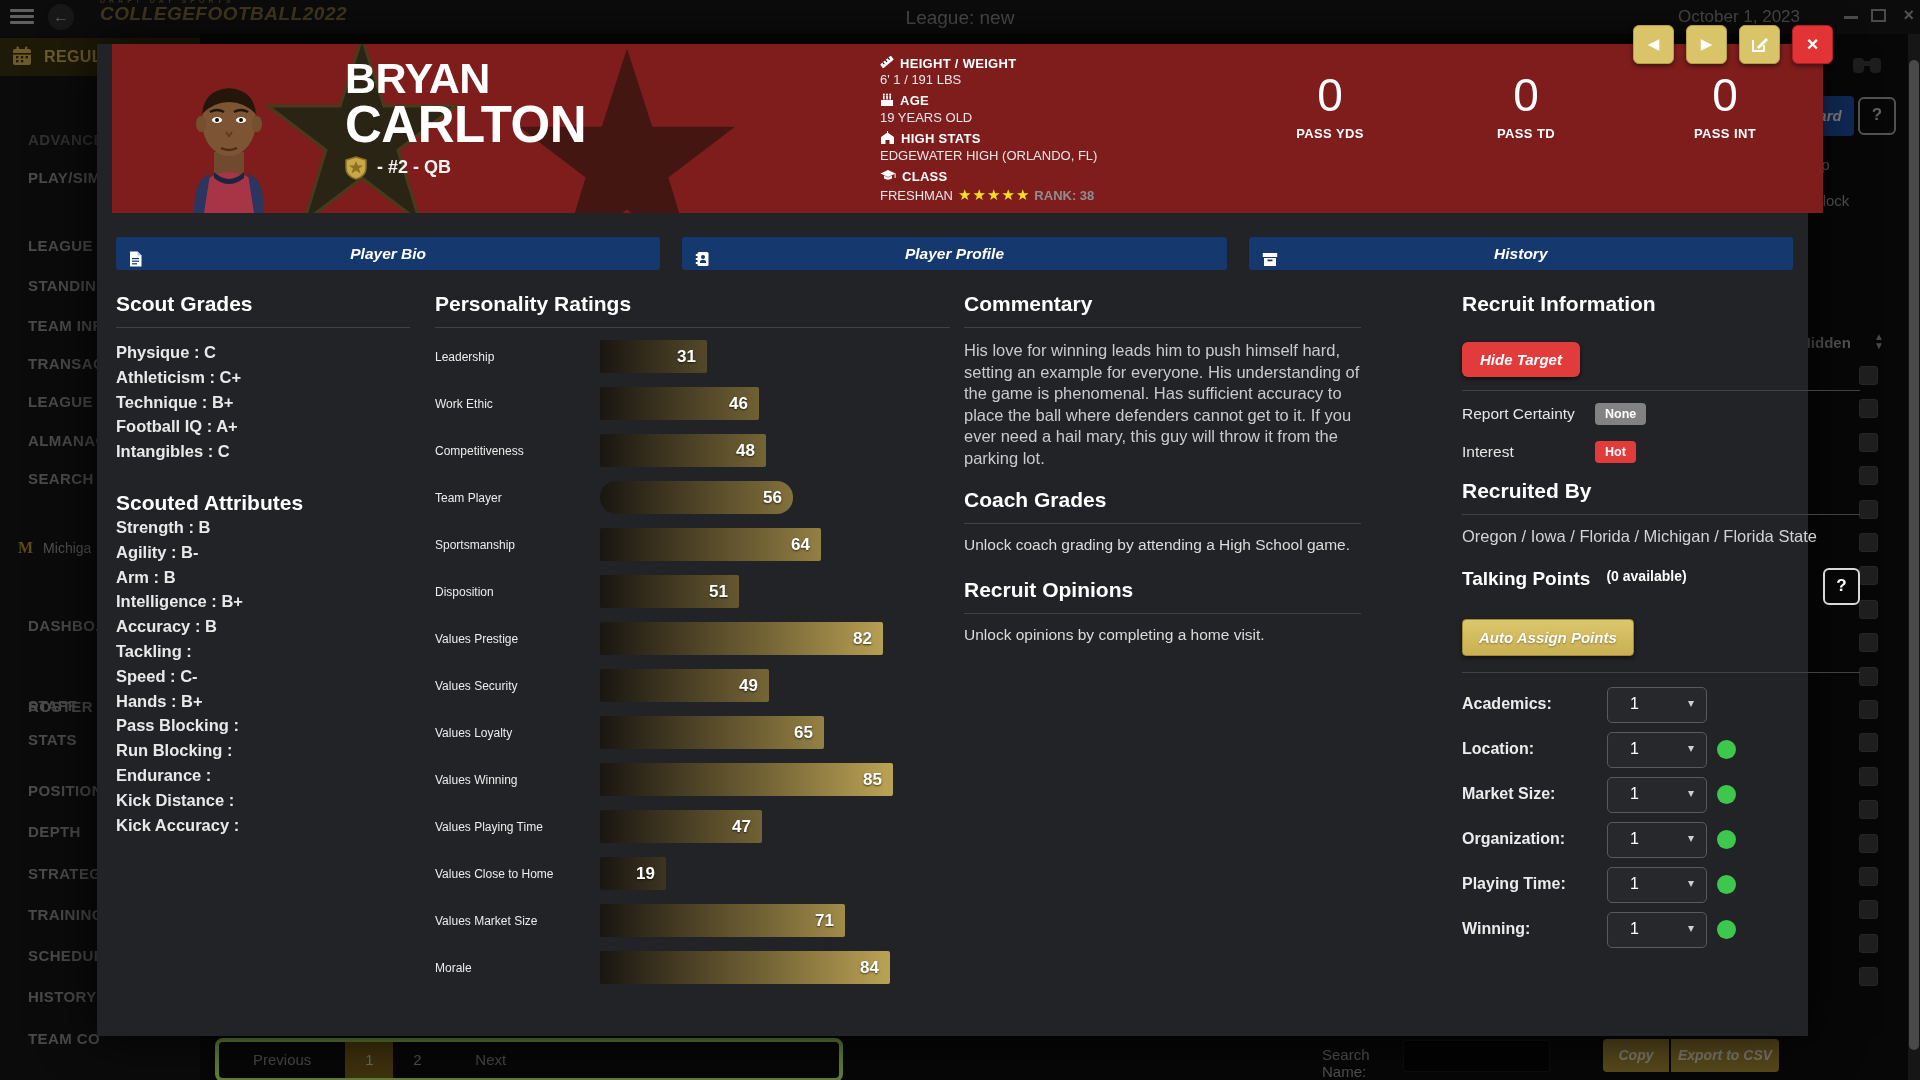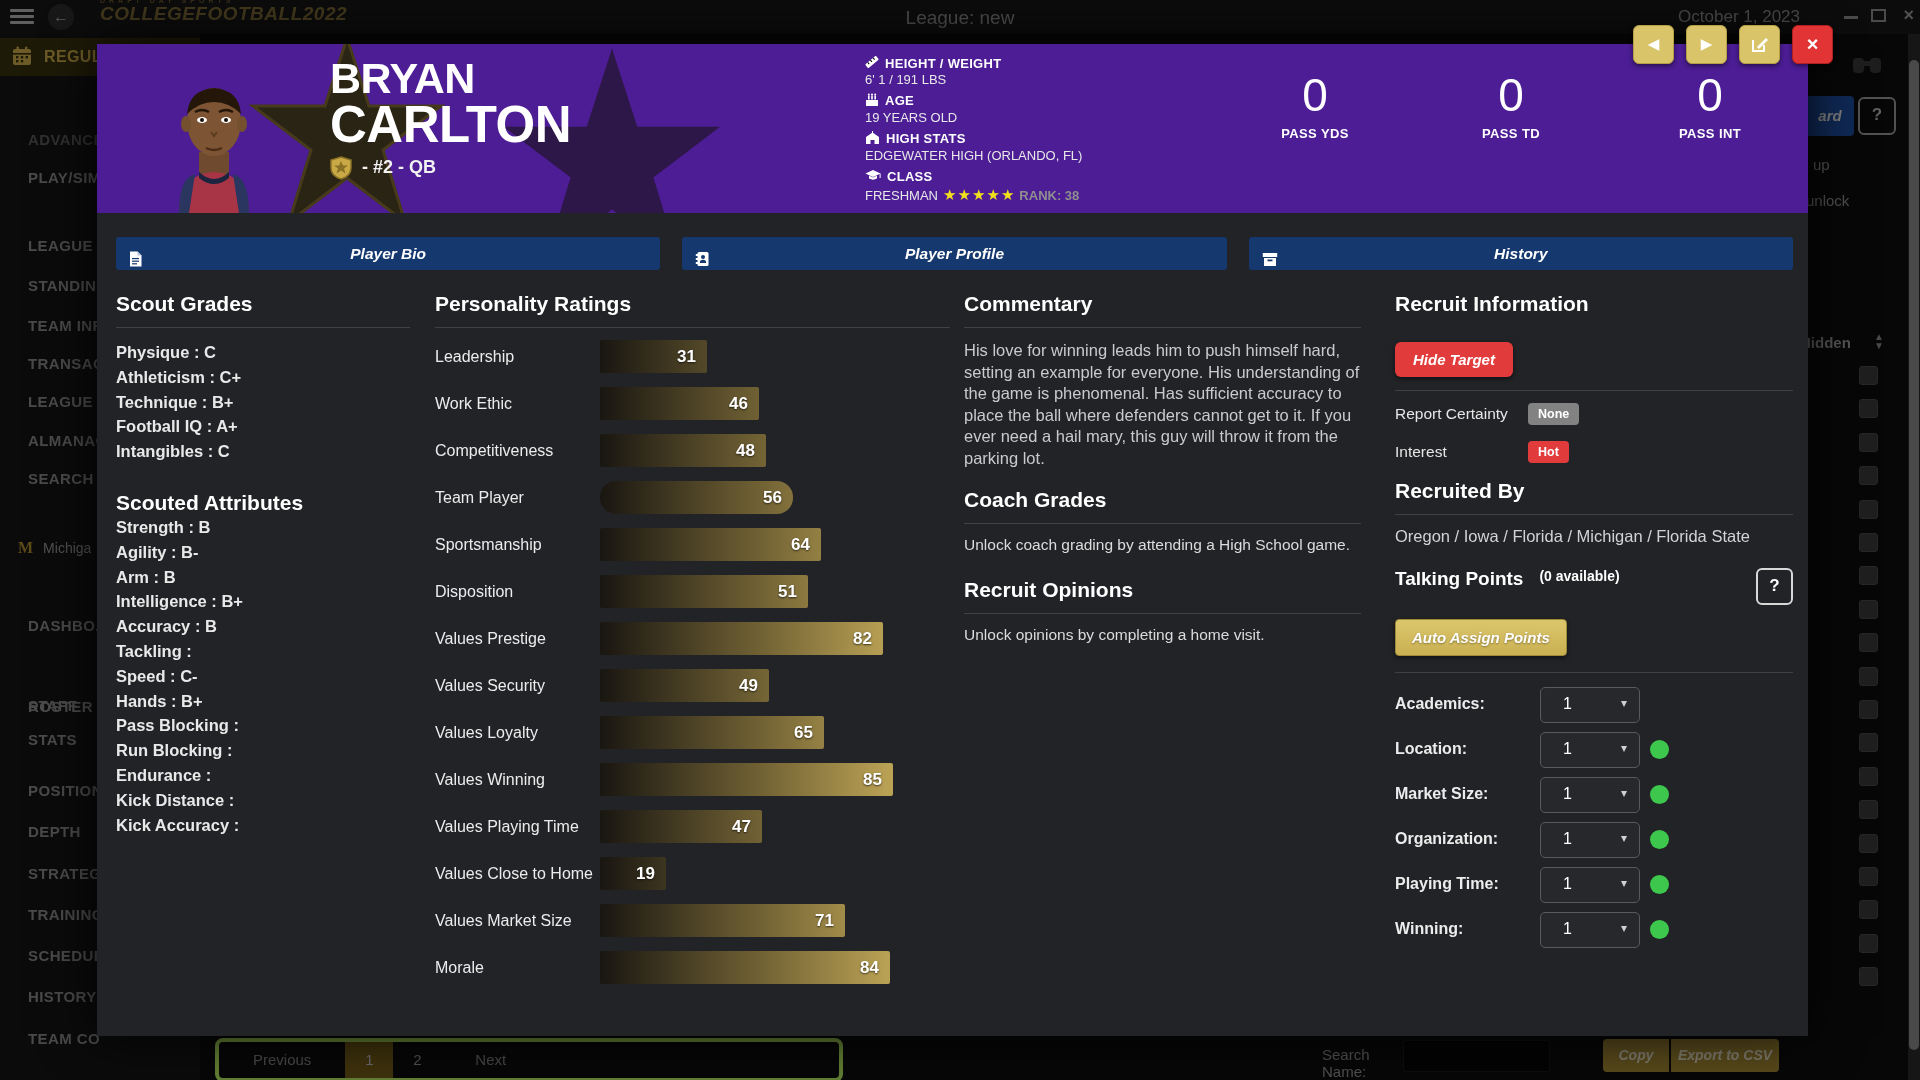--- a/index.html
+++ b/index.html
@@ -60,21 +60,21 @@
   .btn-export{left:1671px;width:108px;border-radius:0 4px 4px 0;}
   .scrollbar{position:absolute;left:1908px;top:34px;width:12px;height:1046px;background:#2b2b2b;z-index:1;}
   .scrollbar .thumb{position:absolute;left:1px;top:26px;width:10px;height:990px;background:#8a8a8a;border-radius:5px;}
 
   
   .overlay{position:absolute;inset:0;background:rgba(0,0,0,.47);z-index:5;}
 
   
   .modal{position:absolute;left:97px;top:44px;width:1711px;height:992px;background:#212326;z-index:10;
          box-shadow:0 0 50px rgba(0,0,0,.85);}
-  .m-header{position:absolute;left:0;top:0;width:100%;height:169px;background:#4c1d95;overflow:hidden;}
+  .m-header{position:absolute;left:15px;top:0;width:100%;height:169px;background:#7f1d1d;overflow:hidden;}
   .wm-star{position:absolute;opacity:1;}
   .photo{position:absolute;left:0;top:0;width:235px;height:169px;}
   .namebox{position:absolute;left:233px;top:14px;color:#fff;}
   .fname{font-size:43px;font-weight:900;letter-spacing:-.5px;line-height:.95;}
   .lname{font-size:51px;font-weight:900;letter-spacing:-.5px;line-height:1.0;}
   .jersey-row{margin-top:6px;display:flex;align-items:center;gap:10px;font-size:18px;font-weight:bold;color:#f2f2f2;}
   .infobox{position:absolute;left:768px;top:11px;width:340px;}
   .inf-row{margin-bottom:5px;line-height:1.15;}
   .inf-lab{display:flex;align-items:center;gap:6px;font-size:13px;font-weight:bold;color:#fff;letter-spacing:.3px;}
   .inf-val{font-size:13px;color:#e8e8e8;margin-left:0;}
@@ -90,27 +90,27 @@
        font-style:italic;font-weight:bold;font-size:15.5px;text-align:center;line-height:33px;cursor:pointer;}
   .tab .t-ico{position:absolute;left:13px;top:8px;}
 
   
   .col{position:absolute;top:248px;color:#cfd0d1;}
   .col h3{margin:0;font-size:21px;font-weight:bold;color:#fff;}
   .col hr{border:none;border-top:1px solid #3f4245;margin:11px 0 12px;}
   .col1{left:19px;width:294px;}
   .col2{left:338px;width:515px;}
   .col3{left:867px;width:397px;}
-  .col4{left:1298px;width:398px;}
+  .col4{left:1365px;width:398px;}
 
   .g-row{font-size:16.5px;font-weight:600;color:#e9e9e9;line-height:24.8px;white-space:nowrap;}
   .h2nd{margin-top:27px !important;margin-bottom:14px;}
 
   .p-row{display:flex;align-items:center;height:33px;margin-bottom:14px;}
-  .p-lab{width:165px;font-size:16px;color:#ececec;}
+  .p-lab{width:165px;font-size:12px;color:#ececec;}
   .p-bar{height:33px;border-radius:2px;position:relative;
          background:linear-gradient(90deg,#191611 0%,#6e5f33 45%,#d9bd62 100%);
          background-size:345px 33px;background-repeat:no-repeat;}
   .p-val{position:absolute;right:11px;top:50%;transform:translateY(-50%);font-size:17px;font-weight:bold;color:#fff;
          text-shadow:0 1px 2px rgba(0,0,0,.65);}
 
   .c-text{font-size:16.5px;line-height:21.6px;color:#c9cacb;margin:0 0 8px;}
   .unlock-text{font-size:15.5px;color:#dcdcdc;margin:3px 0 24px;}
 
   .red-btn{display:inline-block;background:#e23b3b;color:#fff;font-style:italic;font-weight:bold;font-size:15px;
@@ -471,21 +471,21 @@
             </div>
           </div>
           <div class="p-row">
             <div class="p-lab">Sportsmanship</div>
             <div class="p-bar" style="width: 221px;">
               <span class="p-val">64</span>
             </div>
           </div>
           <div class="p-row">
             <div class="p-lab">Disposition</div>
-            <div class="p-bar" style="width: 208px;">
+            <div class="p-bar" style="width: 139px;">
               <span class="p-val">51</span>
             </div>
           </div>
           <div class="p-row">
             <div class="p-lab">Values Prestige</div>
             <div class="p-bar" style="width: 283px;">
               <span class="p-val">82</span>
             </div>
           </div>
           <div class="p-row">

